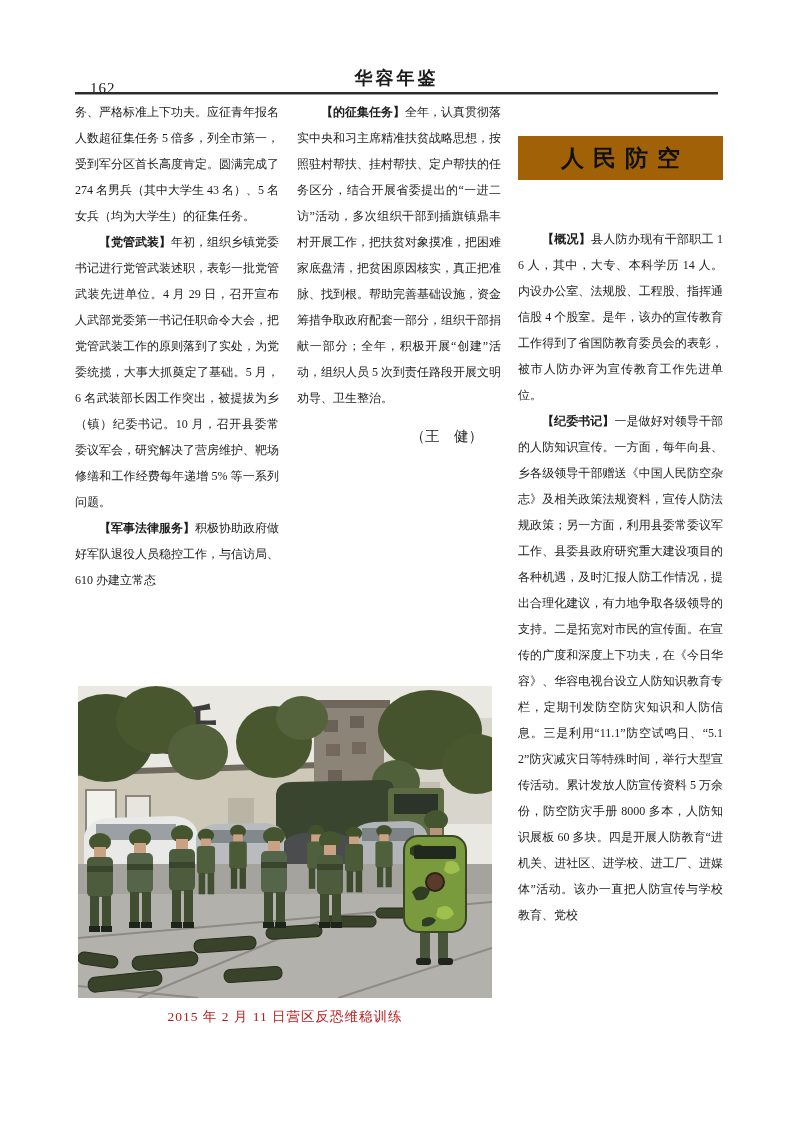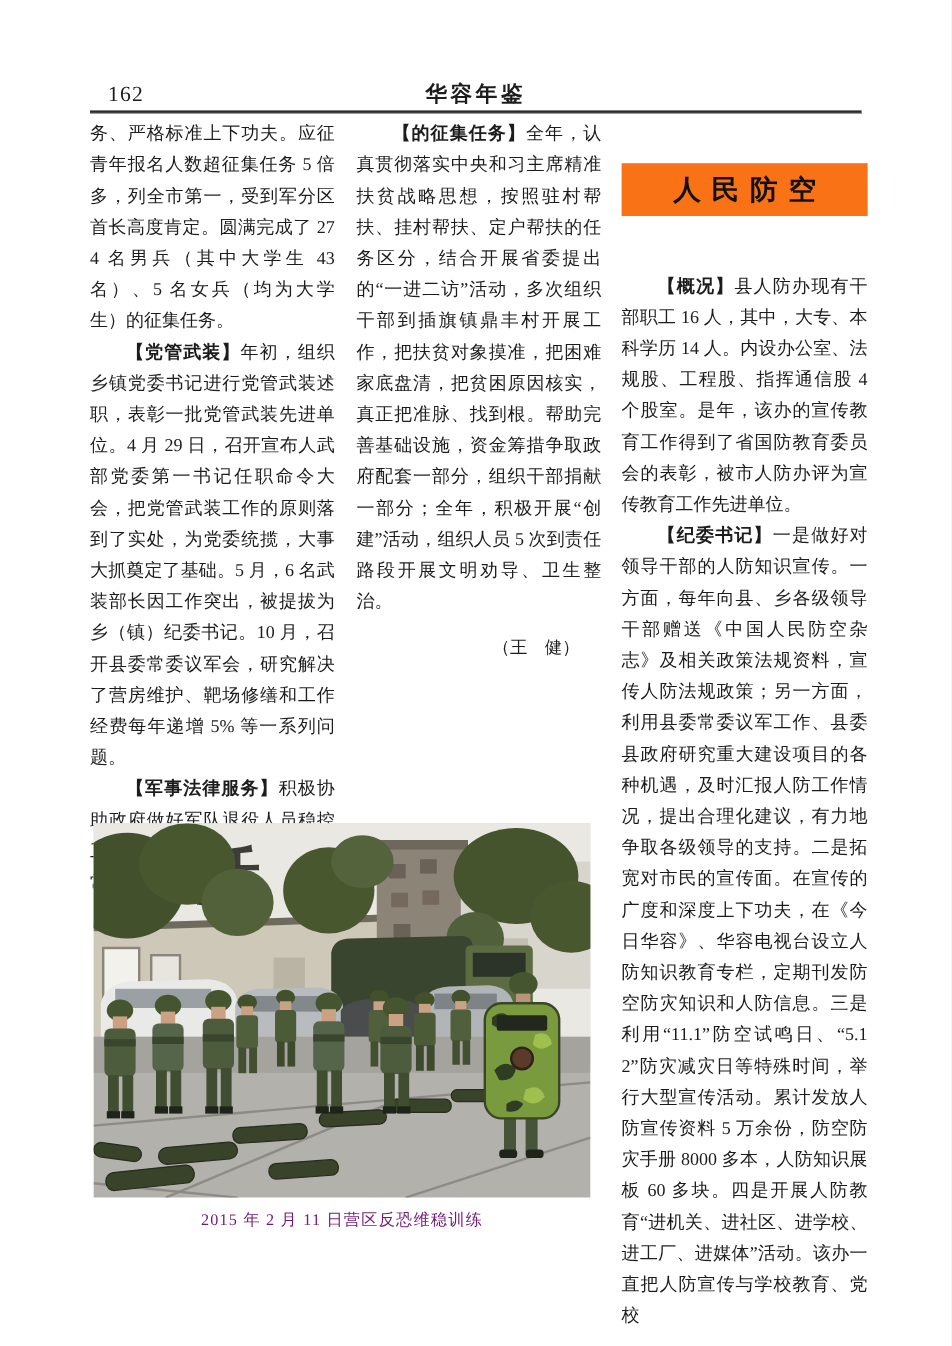--- a/index.html
+++ b/index.html
@@ -3,44 +3,44 @@
 <meta charset="utf-8">
 <style>
   html,body{margin:0;padding:0;background:#e9e9e9;}
   .page{
     position:relative;width:793px;height:1122px;margin:0 auto;
     background:#ffffff;overflow:hidden;
     font-family:"Liberation Serif","DejaVu Serif",serif;
     color:#1c1c1c;
   }
   
-  .page-number{position:absolute;left:90px;top:68px;font-size:18px;letter-spacing:1px;}
+  .page-number{position:absolute;left:90px;top:80px;font-size:15px;letter-spacing:1px;}
   .journal-title{position:absolute;left:0;right:0;top:66px;text-align:center;
     font-size:18px;font-weight:bold;letter-spacing:3px;}
   .header-rule{position:absolute;left:75px;top:92px;width:643px;height:2px;
     background:#2b2b2b;border-bottom:1px solid #9a9a9a;}
   
   .col{position:absolute;width:204px;}
   .col-1{left:75px;top:99px;}
   .col-2{left:297px;top:99px;}
   .col-3{left:518px;top:136px;width:205px;}
-  .para{margin:0;font-size:15px;line-height:26px;text-align:justify;
+  .para{margin:0;font-size:12px;line-height:26px;text-align:justify;
     text-indent:2em;text-justify:inter-ideograph;word-break:break-all;}
   .para.cont{text-indent:0;}
   .tag{font-weight:bold;}
   .byline{margin:12px;font-size:14.5px;line-height:26px;text-align:right;padding-right:6px;}
   
-  .section-box{height:44px;background:#f97316;display:flex;align-items:center;justify-content:center;}
+  .section-box{height:44px;background:#a16207;display:flex;align-items:center;justify-content:center;}
   .section-box span{font-size:23px;font-weight:bold;letter-spacing:9px;text-indent:9px;color:#111;}
   .col-3 .body-text{margin-top:46px;}
   
   .photo{position:absolute;left:78px;top:686px;width:414px;height:312px;background:#dddcd8;}
   .photo svg{display:block;}
   .caption{position:absolute;left:78px;top:1008px;width:414px;text-align:center;
-    font-size:13.5px;letter-spacing:1px;color:#701a75;}
+    font-size:13.5px;letter-spacing:1px;color:#b91c1c;}
 </style>
 </head>
 <body>
 
 <div class="page">
 
   <div class="page-number">162</div>
   <div class="journal-title">华容年鉴</div>
   <div class="header-rule"></div>
 

